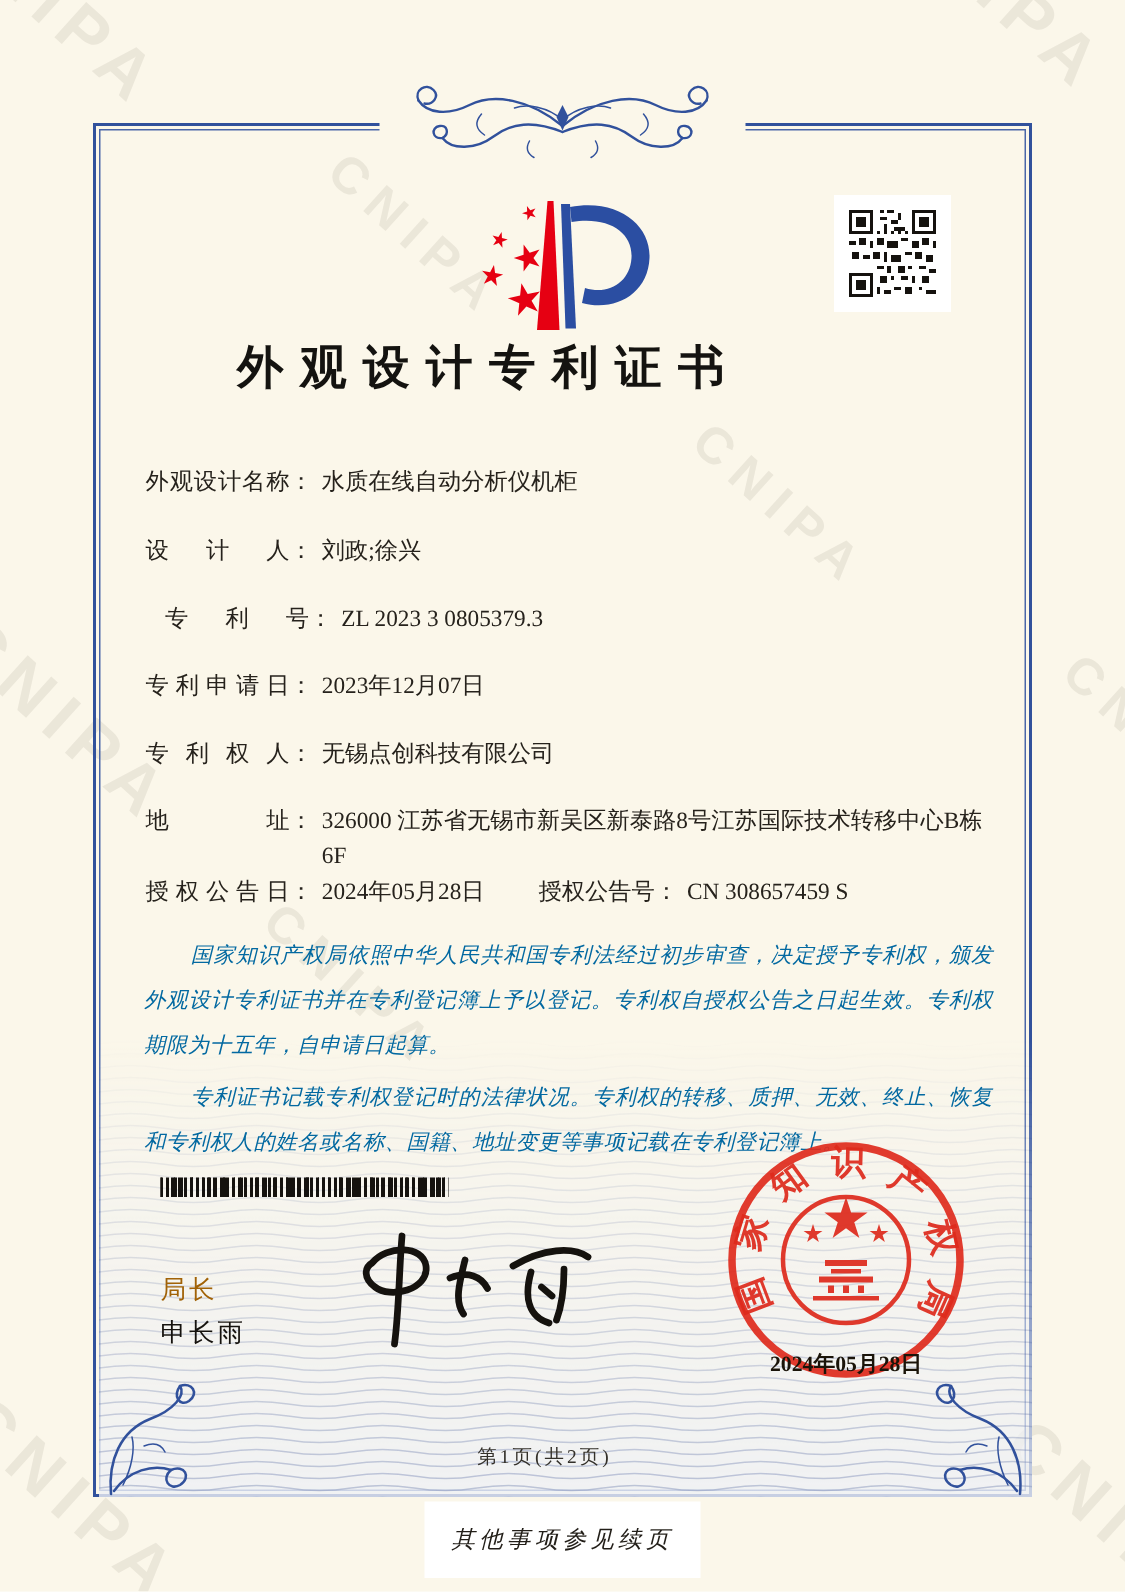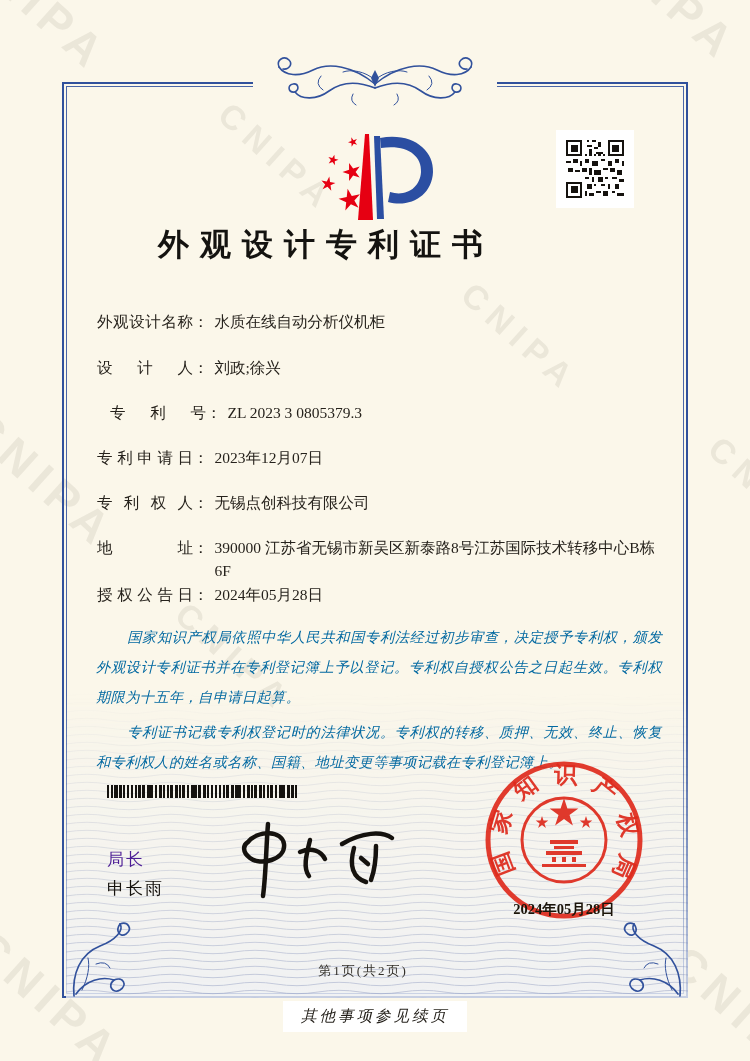--- a/index.html
+++ b/index.html
@@ -59,31 +59,31 @@
          text-align:justify;letter-spacing:0.4px;}
   .paras p{margin:0 0 5px 0;text-indent:2.2em;}
 
   
   .barcode{position:absolute;left:107px;top:785px;width:192px;height:13px;z-index:2;
            background:
              repeating-linear-gradient(90deg,#15120e 0 2px,rgba(0,0,0,0) 2px 4px),
              repeating-linear-gradient(90deg,#15120e 0 1px,rgba(0,0,0,0) 1px 7px),
              repeating-linear-gradient(90deg,rgba(0,0,0,0) 0 9px,#15120e 9px 11px);}
   .director-title{position:absolute;left:107px;top:848px;z-index:2;font-size:17px;
-           font-family:"Liberation Sans","DejaVu Sans",sans-serif;color:#4c1d95;letter-spacing:2px;}
+           font-family:"Liberation Sans","DejaVu Sans",sans-serif;color:#a16207;letter-spacing:2px;}
   .director-name{position:absolute;left:107px;top:877px;z-index:2;font-size:17px;
            font-family:Liberation Mono, monospace;color:#15120e;letter-spacing:2px;}
   .sig{position:absolute;left:224px;top:816px;z-index:3;}
   .seal{position:absolute;left:474px;top:754px;z-index:3;}
 
   
   .page-num{position:absolute;left:50px;top:962px;width:626px;z-index:2;text-align:center;
             font-size:13px;letter-spacing:2px;color:#33302a;}
   .note-box{position:absolute;left:50%;top:1001px;transform:translateX(-50%);z-index:3;
-            background:#ffffff;padding:5px 18px;font-size:15.5px;font-style:italic;
+            background:#ffffff;padding:15px 18px;font-size:15.5px;font-style:italic;
             letter-spacing:3px;color:#221e18;white-space:nowrap;}
 </style>
 </head>
 <body>
 
 <div class="page">
 
   <div class="wm wm-lg wm1">CNIPA</div>
   <div class="wm wm-lg wm2">CNIPA</div>
   <div class="wm wm-sm wm3">CNIPA</div>
@@ -246,25 +246,28 @@
   <div class="row r3">
     <span class="flabel">专利号</span><span class="colon">：</span><span class="fvalue">ZL 2023 3 0805379.3</span>
   </div>
   <div class="row r4">
     <span class="flabel">专利申请日</span><span class="colon">：</span><span class="fvalue">2023年12月07日</span>
   </div>
   <div class="row r5">
     <span class="flabel">专利权人</span><span class="colon">：</span><span class="fvalue">无锡点创科技有限公司</span>
   </div>
   <div class="row r6">
-    <span class="flabel">地址</span><span class="colon">：</span><span class="fvalue-wrap">390000 江苏省无锡市新吴区新泰路8号江苏国际技术转移中心B栋6F</span>
+    <span class="flabel">地址</span><span class="colon">：</span><span class="fvalue-wrap">326000 江苏省无锡市新吴区新泰路8号江苏国际技术转移中心B栋6F</span>
   </div>
   <div class="row r7">
     <span>
       <span class="flabel">授权公告日</span><span class="colon">：</span><span class="fvalue">2024年05月28日</span>
+    </span>
+    <span class="pair2">
+      <span>授权公告号</span><span>：</span><span class="fvalue">CN 308657459 S</span>
     </span>
   </div>
 
   <div class="paras">
     <p>国家知识产权局依照中华人民共和国专利法经过初步审查，决定授予专利权，颁发外观设计专利证书并在专利登记簿上予以登记。专利权自授权公告之日起生效。专利权期限为十五年，自申请日起算。</p>
     <p>专利证书记载专利权登记时的法律状况。专利权的转移、质押、无效、终止、恢复和专利权人的姓名或名称、国籍、地址变更等事项记载在专利登记簿上。</p>
   </div>
 
   <div class="barcode"></div>
 

